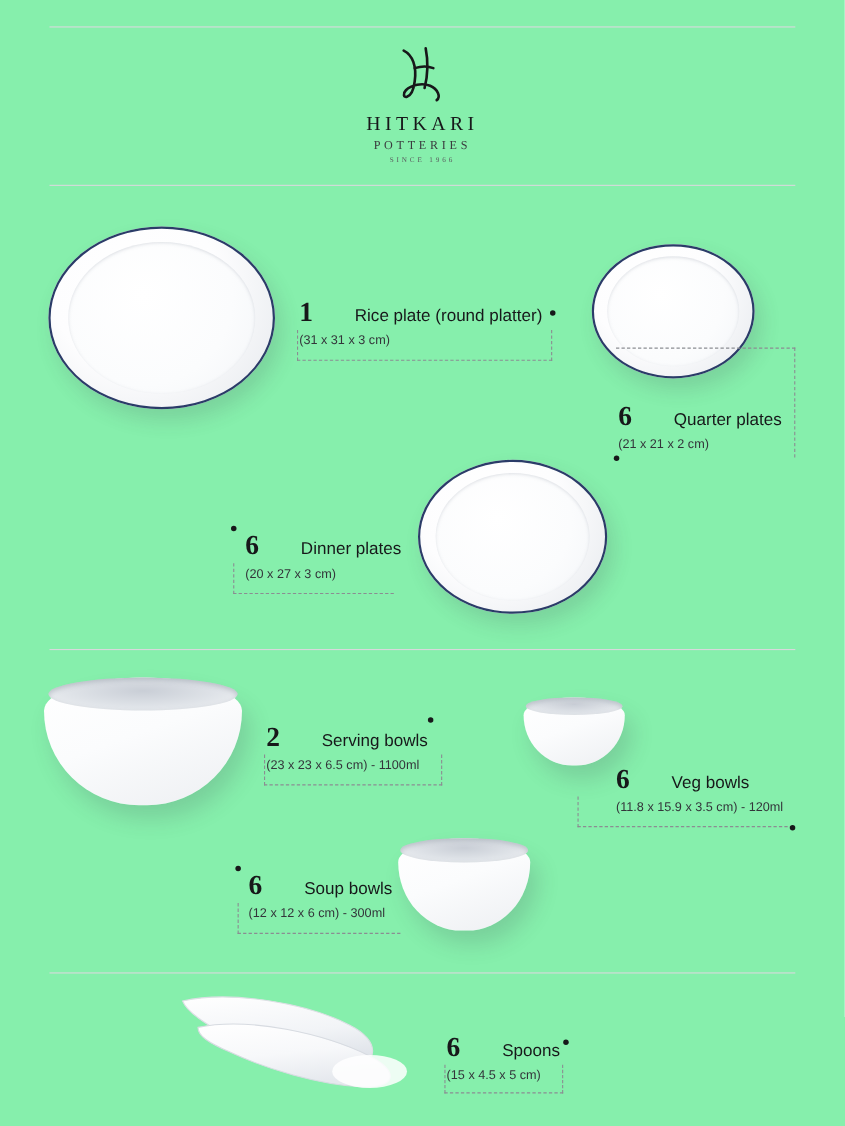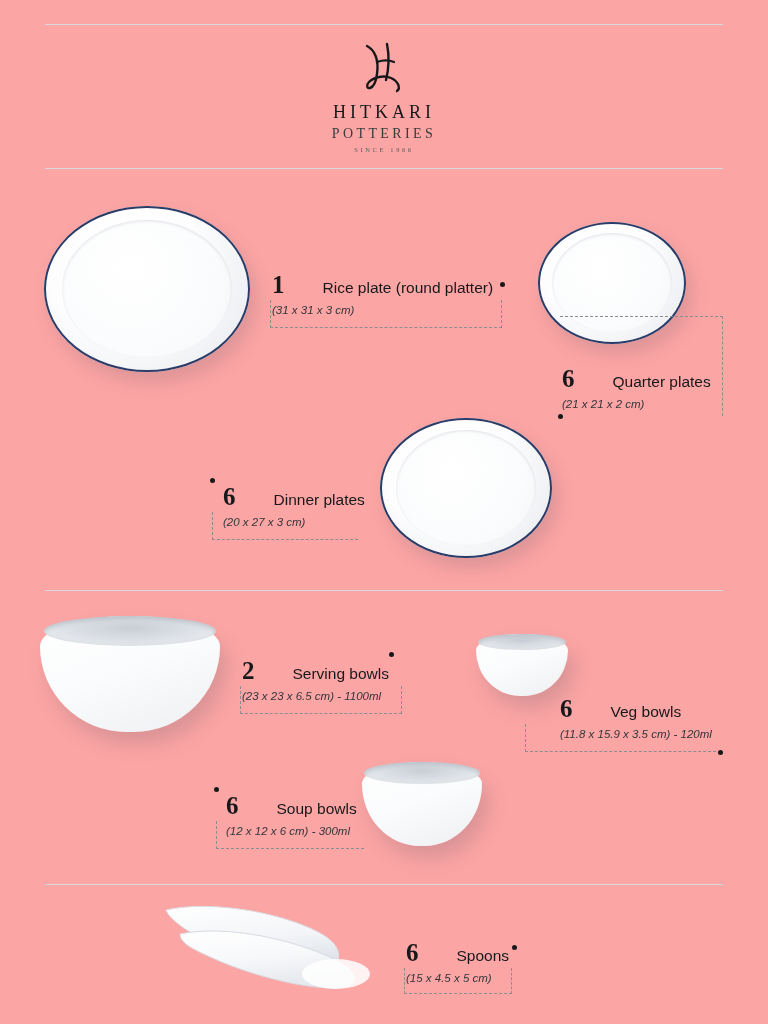--- a/index.html
+++ b/index.html
@@ -12,21 +12,21 @@
     height: 1024px;
     font-family: "Liberation Sans", sans-serif;
     color: #1a1a1a;
     position: relative;
     overflow: hidden;
   }
   .page {
     position: relative;
     width: 768px;
     height: 1024px;
-    background: #fca5a5;
+    background: #86efac;
   }
 
   
   .rule {
     position: absolute;
     height: 1px;
     background: #d8d9dc;
     left: 45px;
     right: 45px;
   }
@@ -50,21 +50,21 @@
   }
   .brand-name {
     font-family: "Liberation Serif", serif;
     font-size: 18px;
     letter-spacing: 4px;
     color: #17181a;
     margin-top: 4px;
   }
   .brand-sub {
     font-family: "Liberation Serif", serif;
-    font-size: 14px;
+    font-size: 11px;
     letter-spacing: 3.4px;
     color: #3a3b3e;
     margin-top: 3px;
   }
   .brand-since {
     font-family: "Liberation Serif", serif;
     font-size: 6.5px;
     letter-spacing: 2.6px;
     color: #5a5b5e;
     margin-top: 4px;
@@ -133,21 +133,20 @@
     line-height: 1;
   }
   .name {
     font-size: 15.5px;
     color: #17181a;
     line-height: 1;
     padding-left: 31px;
   }
   .dims {
     font-size: 11.5px;
-    font-style: italic;
     color: #33353a;
     white-space: nowrap;
     margin-top: 7px;
   }
 
   
   .bracket {
     position: absolute;
     border: 1px dashed #8b8d92;
     box-sizing: border-box;

